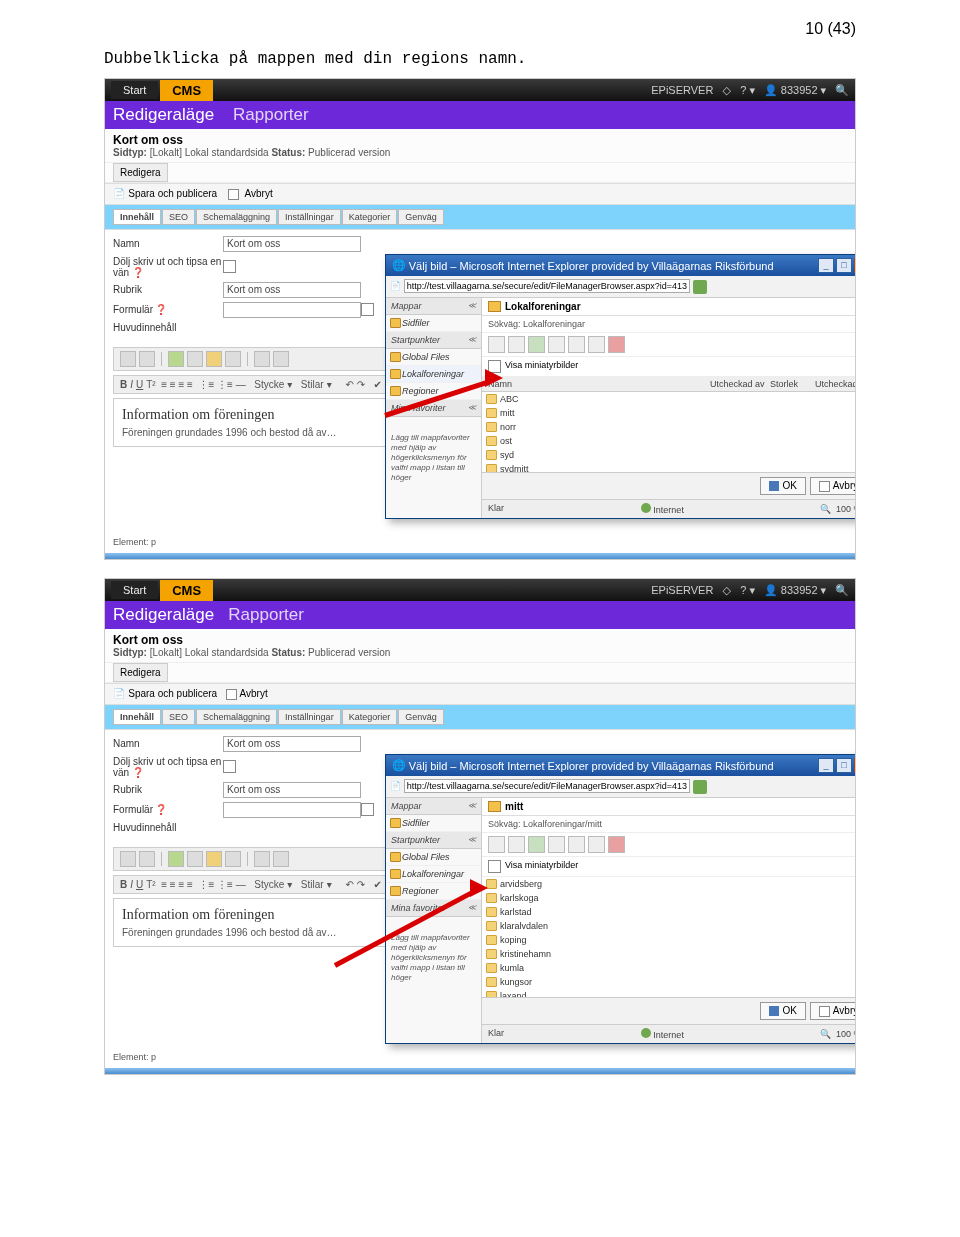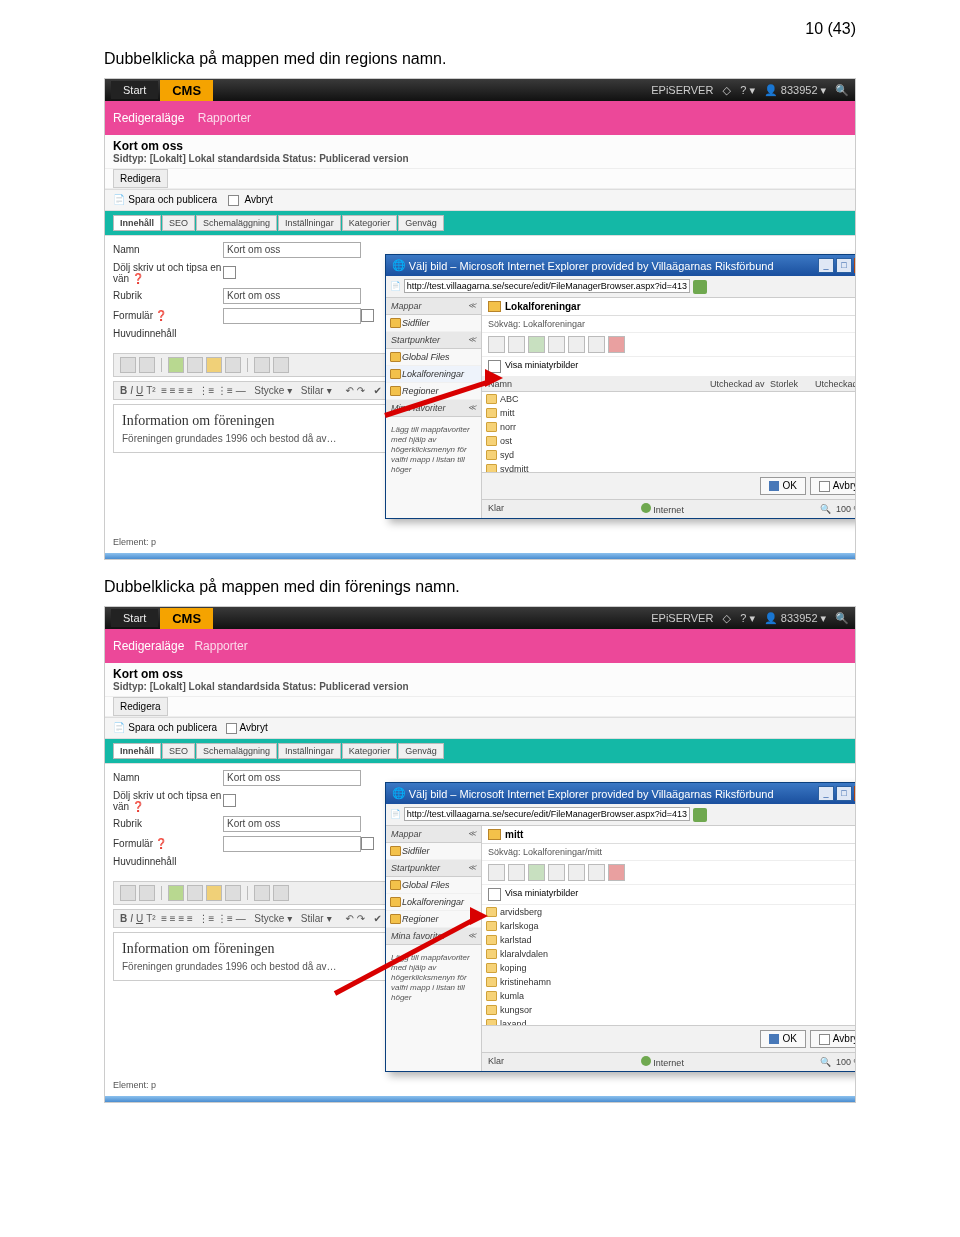--- a/index.html
+++ b/index.html
@@ -1,32 +1,32 @@
 <!DOCTYPE html>
 <html><head>
 <meta charset="utf-8">
 <style>
   body { margin:0; font-family:Arial,sans-serif; background:#fff; color:#000; }
   .page { width:812px; margin:0 auto; padding:20px 30px 40px; box-sizing:border-box; }
   .pgnum { text-align:right; font-size:16px; margin-bottom:12px; }
-  .doctext { font-size:16px; margin:4px 0 10px; }
+  .doctext { font-size:16px; margin:4px 0 10px;font-family:Liberation Mono, monospace; }
   .sshot { border:1px solid #ccc; position:relative; background:#fff; height:480px; margin-bottom:18px; overflow:hidden; font-size:10px; }
   .blackbar { background:linear-gradient(#3a3a3a,#111); color:#ddd; height:22px; display:flex; align-items:center; padding:0 6px; }
   .tab-start { background:#222; color:#eee; padding:3px 12px; font-size:11px; margin-right:2px; }
   .tab-cms { background:#f5a300; color:#000; padding:3px 12px; font-size:13px; font-weight:bold; margin-right:auto; }
   .blackbar .right { font-size:11px; color:#ccc; }
-  .orangebar { background:#ec4899; color:#fff; font-size:12px; padding:10px 8px; }
+  .orangebar { background:#6d28d9; color:#fff; font-size:17px; padding:4px 8px; }
   .orangebar span:first-child { color:#fff; font-weight:normal; }
   .greybox { background:#eee; border:1px solid #ccc; padding:3px 6px; font-size:10px; }
   .sec { padding:4px 8px; background:#fcfcfc; border-bottom:1px solid #eee; }
   .title { font-weight:bold; font-size:12px; }
-  .sub { color:#555; font-size:10px;font-weight:bold; }
+  .sub { color:#555; font-size:10px; }
   .btnrow { padding:4px 8px; background:#f5f5f5; border-top:1px solid #ddd; border-bottom:1px solid #ddd; }
   .sq { display:inline-block; width:9px; height:9px; border:1px solid #888; background:#fff; vertical-align:middle; margin-right:3px; }
-  .tabs2 { padding:4px 8px; background:#14b8a6; border-bottom:1px solid #ddd; }
+  .tabs2 { padding:4px 8px; background:#7dd3fc; border-bottom:1px solid #ddd; }
   .tabs2 .t { display:inline-block; padding:2px 6px; border:1px solid #bbb; background:#f0f0f0; margin-right:1px; font-size:9px; color:#444; }
   .tabs2 .t.active { background:#fff; font-weight:bold; }
   .form { padding:6px 8px; font-size:10px; color:#333; }
   .form .row { display:flex; align-items:center; margin-bottom:4px; }
   .form .lbl { width:110px; color:#333; }
   .tin { border:1px solid #aaa; height:14px; width:130px; background:#fff; padding:0 3px; font-size:10px; color:#444; }
   .check { display:inline-block; width:11px; height:11px; border:1px solid #888; background:#fff; }
   .toolbar { border:1px solid #ccc; background:#efefef; padding:3px 6px; margin:4px 8px 0; font-size:10px; color:#555; display:flex; gap:3px; align-items:center; }
   .toolbar .i { width:14px; height:14px; background:#ddd; border:1px solid #bbb; }
   .toolbar .sep { width:1px; height:14px; background:#bbb; margin:0 3px; }
@@ -40,21 +40,21 @@
   .d-title .wbtn.x { background:#e86a3a; color:#fff; border-color:#b04410; }
   .d-url { background:#f2f2f2; padding:3px 4px; font-size:9px; color:#333; border-bottom:1px solid #ccc; }
   .d-url input { width:280px; border:1px solid #aaa; font-size:9px; padding:1px 2px; }
   .d-url .go { display:inline-block; width:14px; height:14px; background:#6fa84f; margin-left:3px; vertical-align:middle; border-radius:2px; }
   .d-body { display:flex; height:220px; }
   .d-left { width:95px; border-right:1px solid #ccc; background:#f8f8f8; font-size:9px;font-style:italic; }
   .d-left .hd { background:#e8e8e8; padding:3px 5px; border-bottom:1px solid #ccc; display:flex; justify-content:space-between; color:#444; }
   .d-left .itm { padding:3px 5px 3px 16px; color:#333; position:relative; border-bottom:1px solid #f0f0f0; }
   .d-left .itm::before { content:""; position:absolute; left:4px; top:3px; width:9px; height:8px; background:#f3c14a; border:1px solid #b8842a; border-radius:1px; }
   .d-left .itm.sel { background:#eef3fb; }
-  .d-left .hint { padding:8px 5px; font-size:8px; color:#555; line-height:1.25; }
+  .d-left .hint { padding:16px 5px; font-size:8px; color:#555; line-height:1.25; }
   .d-left .chev { font-size:8px; color:#666; }
   .d-right { flex:1; display:flex; flex-direction:column; }
   .d-rhead { padding:3px 6px; font-size:10px; border-bottom:1px solid #ddd; display:flex; align-items:center; gap:4px; }
   .d-rhead .folder { width:11px; height:9px; background:#f3c14a; border:1px solid #b8842a; }
   .d-rsub { padding:3px 6px; font-size:9px; color:#555; border-bottom:1px solid #eee; }
   .d-icons { padding:3px 6px; border-bottom:1px solid #eee; display:flex; gap:3px; }
   .d-icons .ic { width:15px; height:15px; border:1px solid #bbb; background:#eee; }
   .d-icons .ic.r { background:#e9a0a0; }
   .d-icons .ic.g { background:#c8e0c0; }
   .d-thumb { padding:3px 6px; font-size:9px; display:flex; align-items:flex-start; gap:4px; border-bottom:1px solid #eee; }
@@ -233,21 +233,20 @@
     </div>
 
     <div class="arrow" style="left:280px; top:325px;">
       <div class="line" style="transform:rotate(-18deg); width:110px;"></div>
       <div class="head" style="left:100px; top:-35px;"></div>
     </div>
 
     <div class="bottombar"></div>
   </div>
 
-  <div class="doctext">Dubbelklicka på mappen med din förenings namn.</div>
 
   <div class="sshot" id="ss2" style="height:495px;">
     <div class="blackbar">
       <span class="tab-start">Start</span>
       <span class="tab-cms">CMS</span>
       <span class="right"><span>EPiSERVER</span> &nbsp; ◇ &nbsp; ? ▾ &nbsp; 👤 <span>833952</span> ▾ &nbsp; 🔍</span>
     </div>
     <div class="orangebar"><span>Redigeraläge</span> &nbsp;&nbsp;<span style="opacity:.8">Rapporter</span></div>
     <div class="sec">
       <div class="title">Kort om oss</div>

